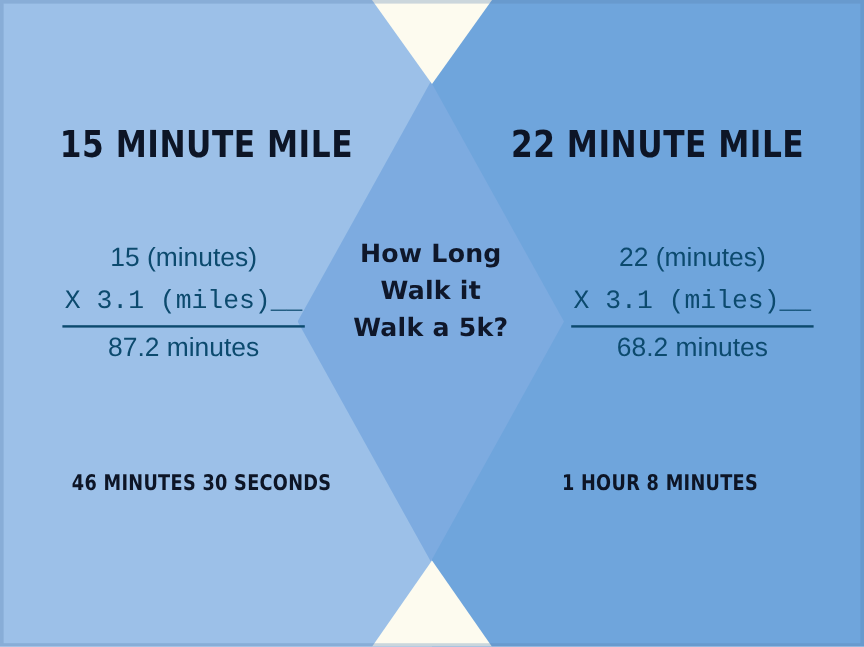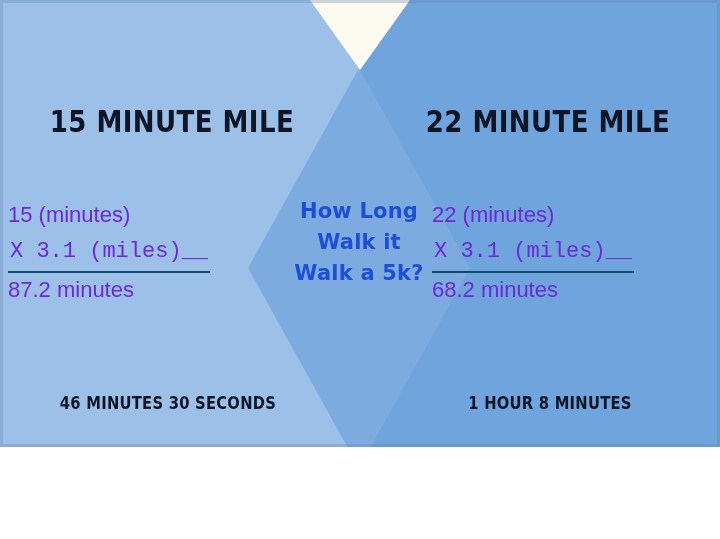--- a/index.html
+++ b/index.html
@@ -5,21 +5,21 @@
 <style>
   html, body {
     margin: 0;
     padding: 0;
     background: #ffffff;
   }
 
   #canvas {
     position: relative;
     width: 720px;
-    height: 447px;
+    height: 539px;
     overflow: hidden;
     font-family: "Liberation Sans", sans-serif;
     background: #9cc0e8;
     box-sizing: border-box;
   }
 
   
   .half {
     position: absolute;
     top: 0;
@@ -87,22 +87,22 @@
     white-space: nowrap;
   }
   .heading-left  { left: 2px; }
   .heading-right { left: 378px; }
 
   
   .calc {
     position: absolute;
     top: 198px;
     width: 290px;
-    text-align: left;
-    color: #6d28d9;
+    text-align: center;
+    color: #0c4a6e;
     font-family: "Liberation Sans", sans-serif;
     font-size: 22px;
     line-height: 34px;
     z-index: 6;
   }
   .calc-left  { left: 8px; }
   .calc-right { left: 432px; }
 
   .calc-row { white-space: nowrap; }
   .calc-row.ruled {
@@ -113,21 +113,21 @@
   }
   .calc-mid-wrap { line-height: 36px; }
 
   
   .question {
     position: absolute;
     left: 255px;
     top: 196px;
     width: 208px;
     text-align: center;
-    color: #1d4ed8;
+    color: #0f172a;
     font-family: "DejaVu Sans", sans-serif;
     font-weight: bold;
     font-size: 21px;
     line-height: 31px;
     letter-spacing: 0.2px;
     z-index: 7;
   }
 
   
   .result {

